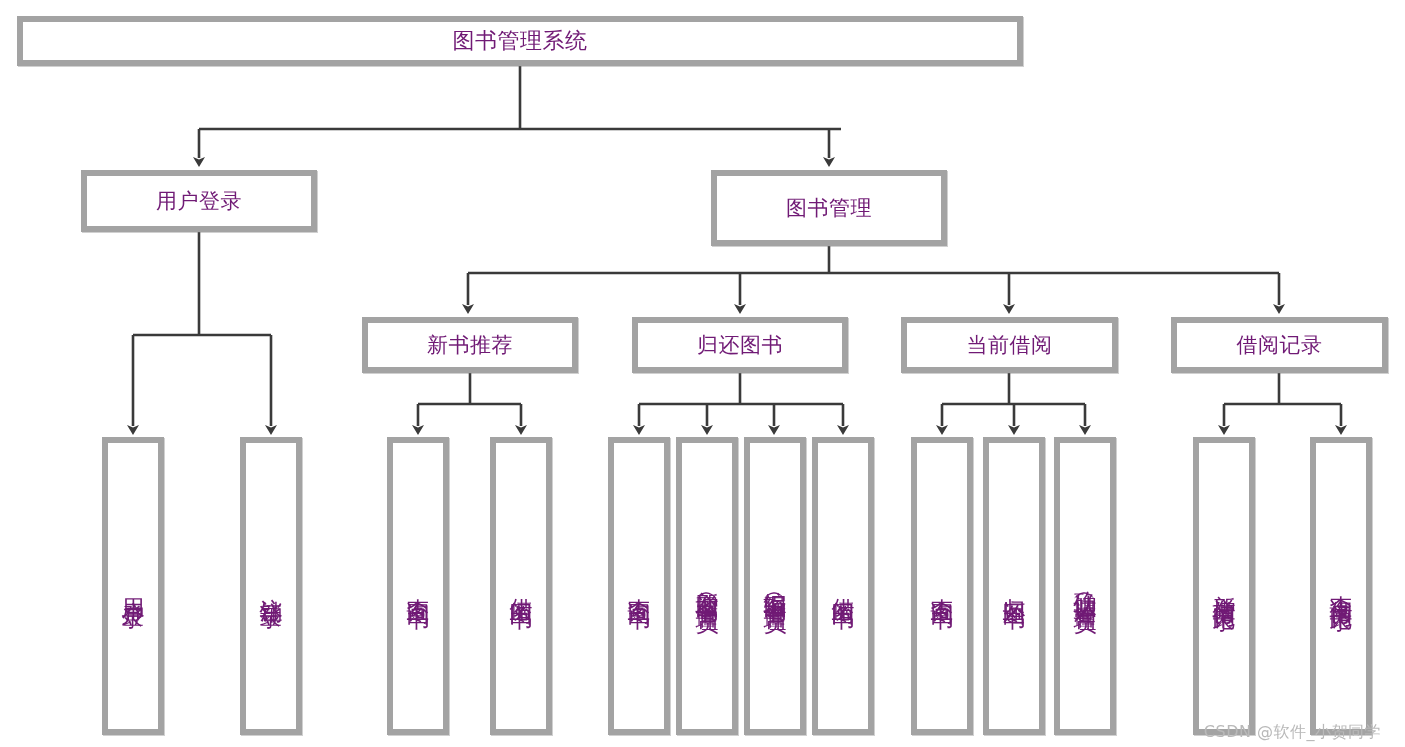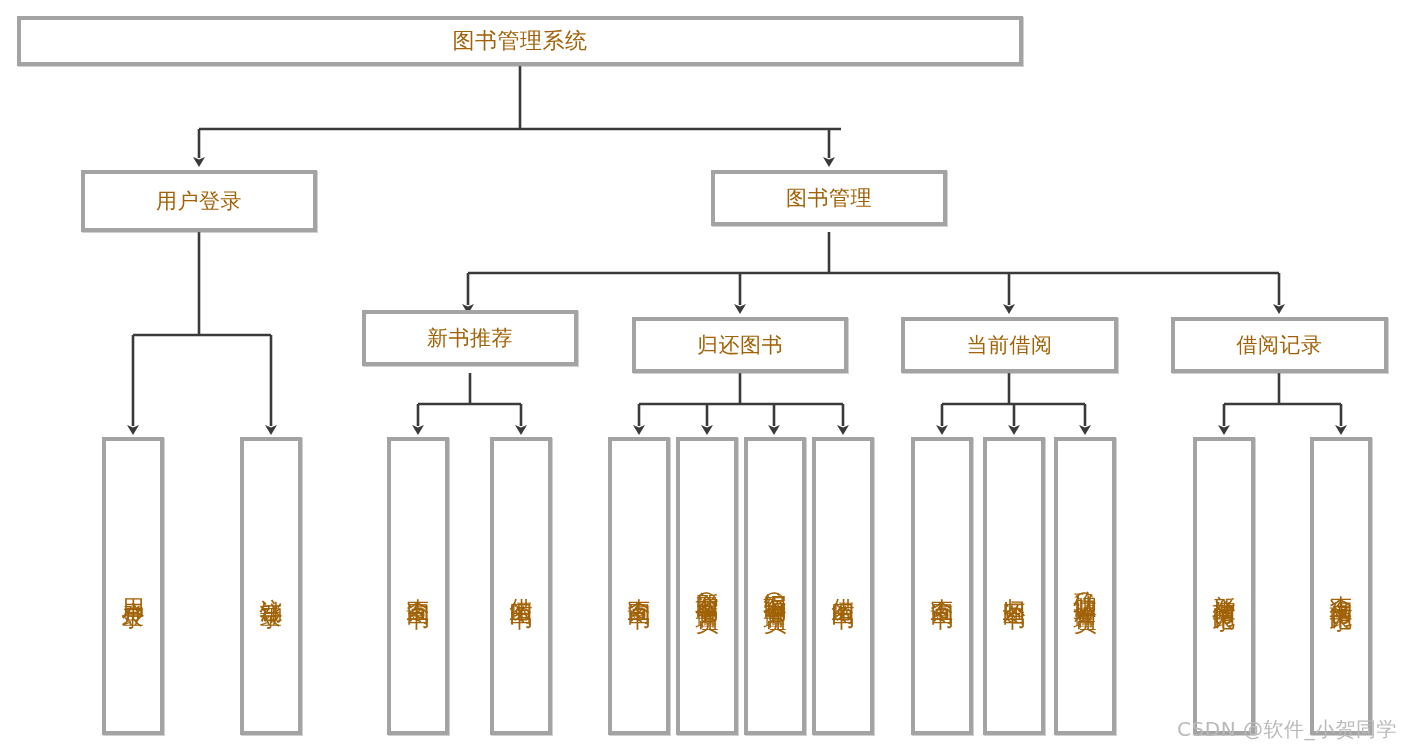--- a/index.html
+++ b/index.html
@@ -22,26 +22,26 @@
     position: absolute;
     left: 0;
     top: 0;
     width: 1405px;
     height: 747px;
     pointer-events: none;
   }
   .node {
     position: absolute;
     box-sizing: border-box;
-    border: 4px solid #a3a3a3;
+    border: 6px solid #a3a3a3;
     background: #ffffff;
     display: flex;
     align-items: center;
     justify-content: center;
-    color: #a16207;
+    color: #701a75;
     box-shadow: 1px 1px 0 rgba(120,120,120,0.35);
   }
   .node-label {
     display: block;
     text-align: center;
     line-height: 1.18;
     letter-spacing: 0.5px;
     white-space: pre;
   }
   
@@ -60,23 +60,23 @@
     writing-mode: vertical-rl;
     text-orientation: upright;
     font-size: 23px;
     line-height: 1.0;
     letter-spacing: 3px;
     white-space: pre;
     max-height: 100%;
   }
   #watermark {
     position: absolute;
-    right: 8px;
+    right: 24px;
     bottom: 4px;
-    font-size: 20px;
+    font-size: 16px;
     color: #b9b9b9;
     letter-spacing: 0.5px;
     white-space: nowrap;
     user-select: none;
   }
 </style>
 </head>
 <body>
 
 <div id="diagram-root">
@@ -131,25 +131,25 @@
     </g>
   </svg>
 
   <div class="node horiz root" style="left:17px; top:16px; width:1006px; height:50px;">
     <span class="node-label">图书管理系统</span>
   </div>
 
   <div class="node horiz" style="left:81px; top:170px; width:236px; height:62px;">
     <span class="node-label">用户登录</span>
   </div>
-  <div class="node horiz" style="left:711px; top:170px; width:236px; height:56px;">
+  <div class="node horiz" style="left:711px; top:170px; width:236px; height:76px;">
     <span class="node-label">图书管理</span>
   </div>
 
-  <div class="node horiz" style="left:362px; top:310px; width:216px; height:56px;">
+  <div class="node horiz" style="left:362px; top:317px; width:216px; height:56px;">
     <span class="node-label">新书推荐</span>
   </div>
   <div class="node horiz" style="left:632px; top:317px; width:216px; height:56px;">
     <span class="node-label">归还图书</span>
   </div>
   <div class="node horiz" style="left:1171px; top:317px; width:217px; height:56px;">
     <span class="node-label">借阅记录</span>
   </div>
   <div class="node horiz" style="left:901px; top:317px; width:217px; height:56px;">
     <span class="node-label">当前借阅</span>

